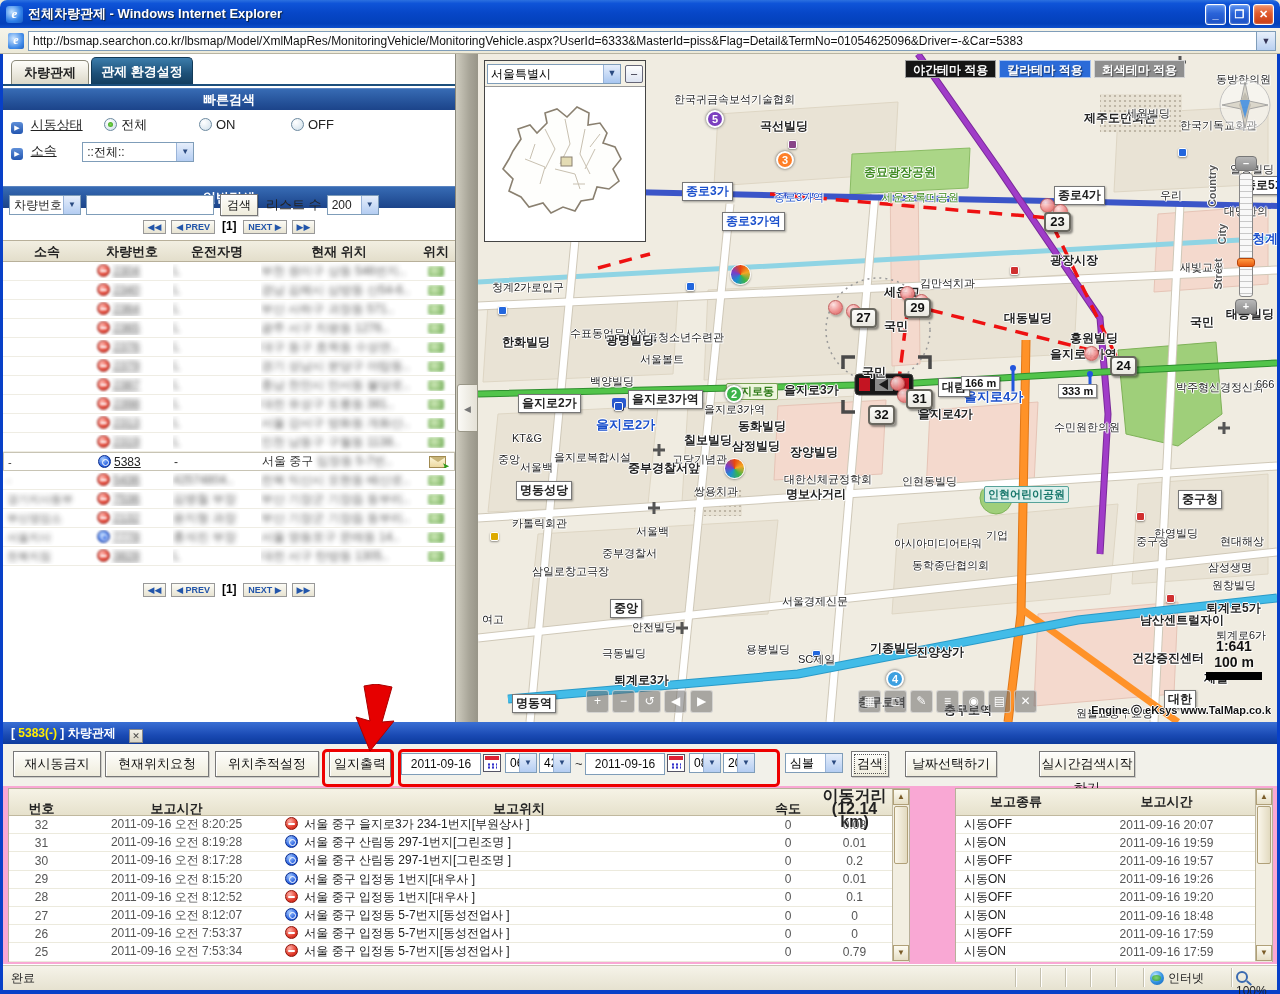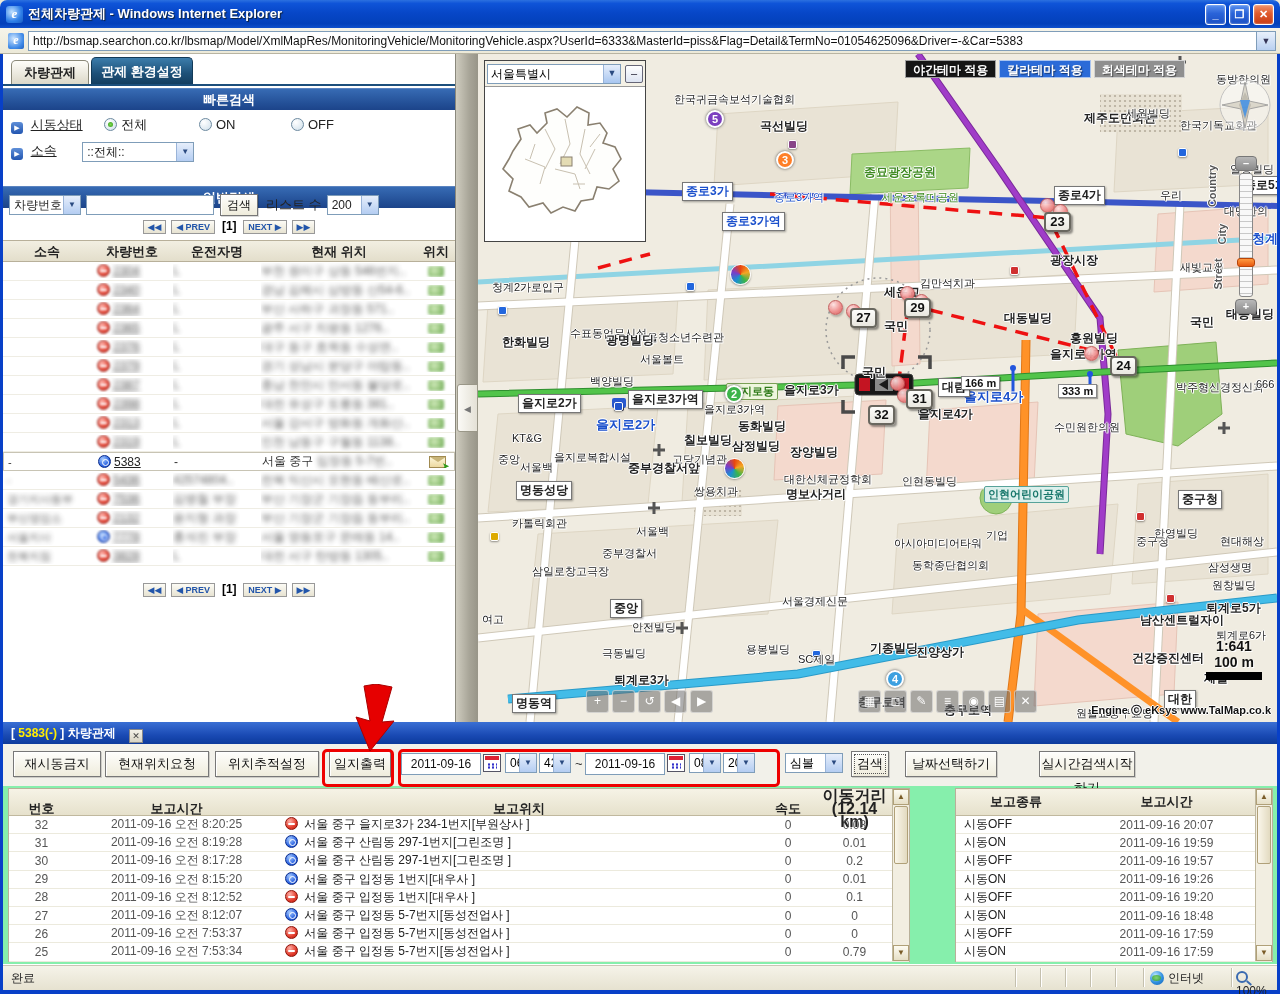--- a/index.html
+++ b/index.html
@@ -154,21 +154,21 @@
   .scalebox { position:absolute; left:728px; top:584px; z-index:15; text-align:center; }
   .scale-ratio { font-weight:bold; font-size:14px; color:#111; text-shadow:1px 1px #fff; }
   .scale-dist { font-weight:bold; font-size:14px; color:#111; text-shadow:1px 1px #fff; }
   .scale-bar { width:56px; height:8px; background:#000; margin-top:2px; }
   .engine { position:absolute; right:6px; bottom:4px; font-size:11px; font-weight:bold; color:#111; z-index:15;
     text-shadow:1px 0 #fff,-1px 0 #fff,0 1px #fff,0 -1px #fff; }
   .mtb { position:absolute; top:636px; width:23px; height:23px; background:rgba(110,110,110,.55); border:1px solid rgba(255,255,255,.5);
     border-radius:3px; color:#fff; font-size:12px; line-height:21px; text-align:center; z-index:14; }
 
   
-  .bottom-panel { position:absolute; left:3px; top:722px; width:1274px; height:242px; background:#86efac; }
+  .bottom-panel { position:absolute; left:3px; top:722px; width:1274px; height:242px; background:#f9a8d4; }
   .bp-title { height:22px; background:linear-gradient(#3a6fd4,#1a4ab4 60%,#0c3a9c); color:#fff; font-weight:bold; font-size:12px;
     line-height:22px; padding:0 8px; }
   .bp-title .vid { color:#ffee00; }
   .bp-close { display:inline-block; width:14px; height:14px; margin-left:10px; background:linear-gradient(#f4f2e8,#d8d4c4);
     border:1px solid #888; color:#444; font-size:9px; line-height:12px; text-align:center; vertical-align:-2px; }
   .bp-toolbar { position:relative; height:42px; background:#f2f1ea; }
   .bp-btn { position:absolute; top:7px; height:26px; line-height:24px; font-size:13px; }
   .dt-input { position:absolute; top:9px; height:22px; line-height:20px; font-size:12px; background:#fff; border:1px solid #7f9db9;
     text-align:center; color:#111; }
   .cal-ico { position:absolute; top:10px; width:18px; height:18px; background:#fff; border:1px solid #556; }

